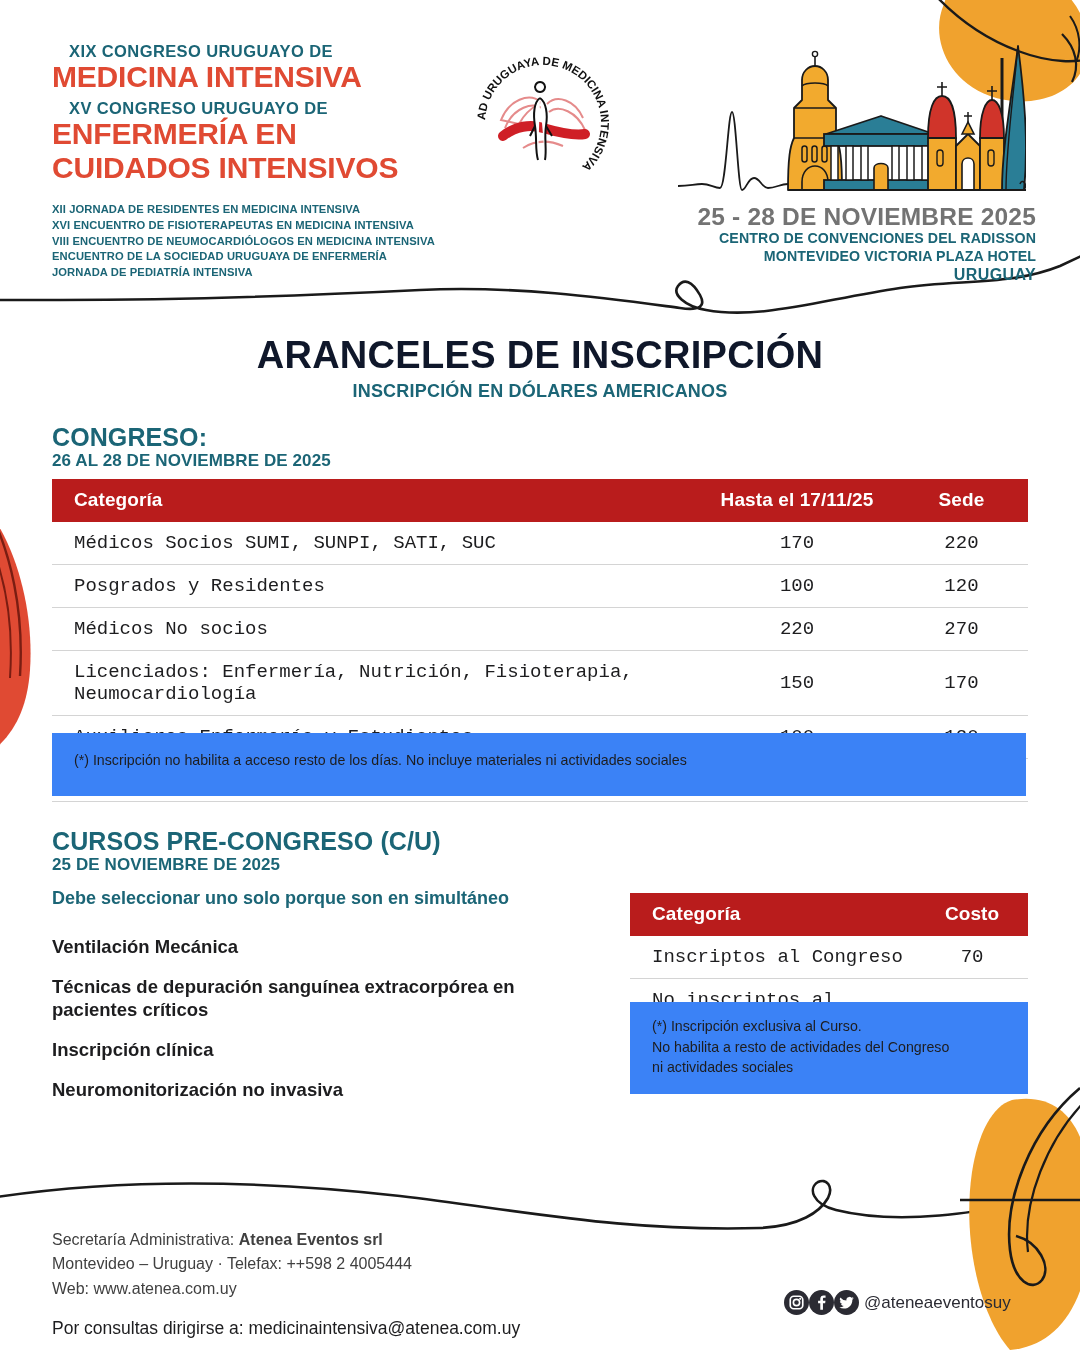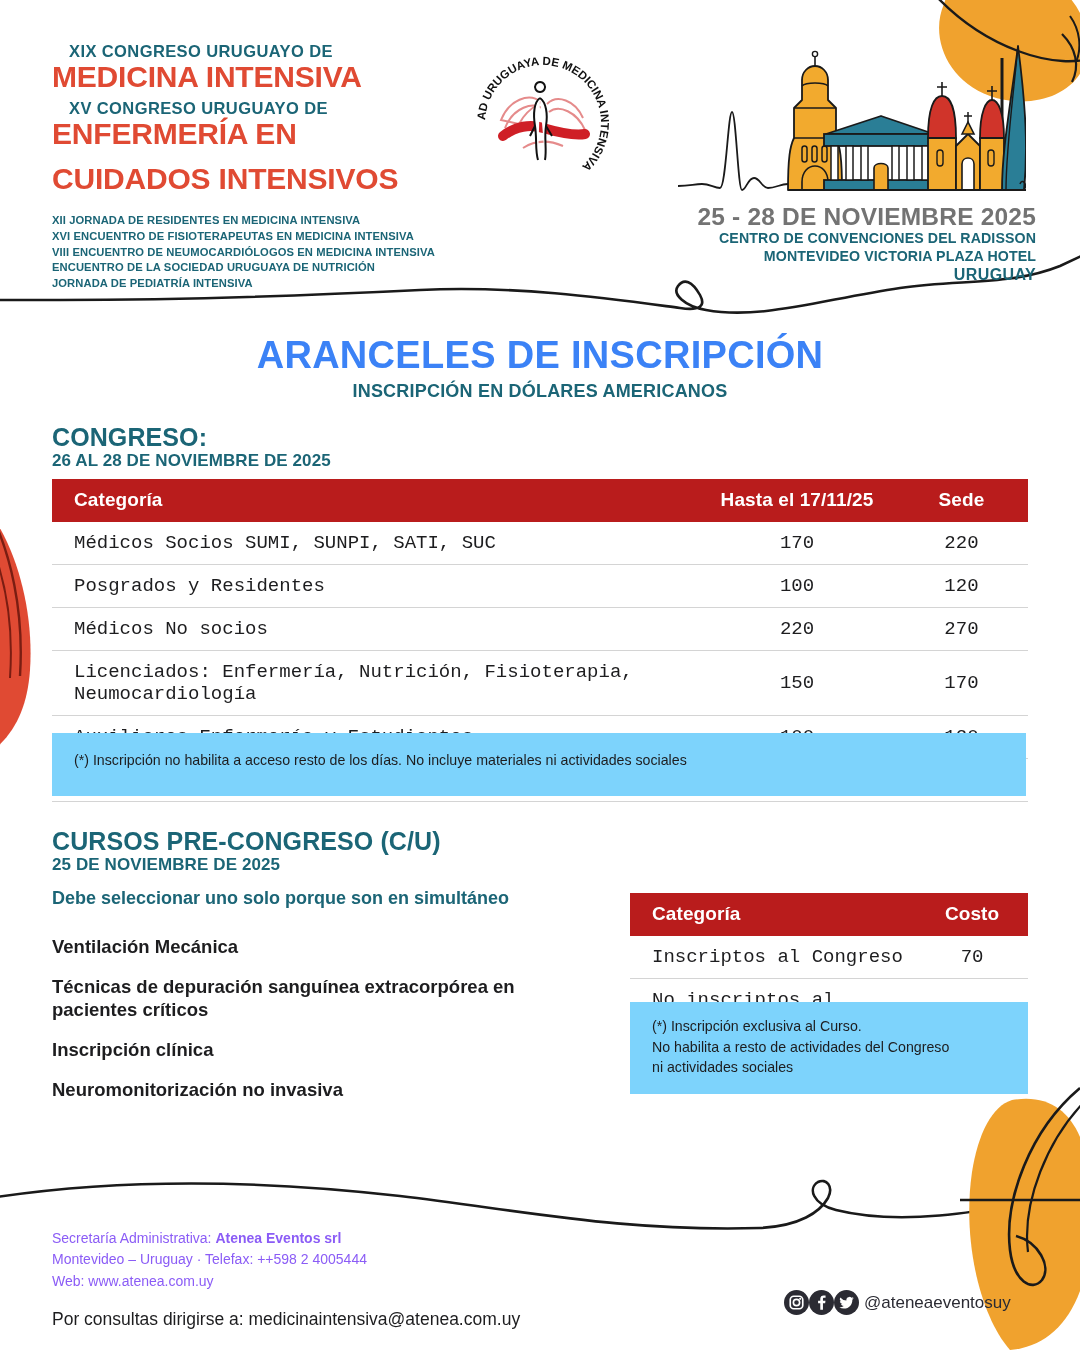--- a/index.html
+++ b/index.html
@@ -17,21 +17,21 @@
   
   .header{position:absolute;left:52px;top:42px;width:420px;}
   .h-line-sm{
     color:#1b6576;font-size:16.5px;font-weight:700;letter-spacing:.4px;
     line-height:1.15;margin:0 0 1px 17px;
   }
   .h-line-big{
     color:#e04a33;font-size:30px;font-weight:700;letter-spacing:-.2px;
     line-height:1.02;margin:0 0 6px 0;
   }
-  .h-line-big.tight{margin-bottom:15px;}
+  .h-line-big.tight{margin-bottom:4px;}
   .h-sublist{margin-top:18px;}
   .h-sublist div{
     color:#1b6576;font-size:11.2px;font-weight:700;letter-spacing:.1px;
     line-height:1.42;
   }
 
   
   .logo{position:absolute;left:468px;top:48px;width:150px;height:150px;}
 
   
@@ -39,21 +39,21 @@
 
   
   .dateblock{position:absolute;right:44px;top:203px;text-align:right;}
   .date-main{color:#737373;font-size:24.5px;font-weight:700;letter-spacing:.2px;line-height:1.12;}
   .date-sub{color:#1b6576;font-size:14.2px;font-weight:700;letter-spacing:.1px;line-height:1.22;}
   .date-country{color:#1b6576;font-size:16px;font-weight:700;letter-spacing:.4px;line-height:1.3;}
 
   
   .maintitle{position:absolute;left:0;top:336px;width:1080px;text-align:center;}
   .maintitle h1{
-    margin:0;color:#3b82f6;font-size:38px;font-weight:700;letter-spacing:.3px;line-height:1.05;
+    margin:0;color:#0f172a;font-size:38px;font-weight:700;letter-spacing:.3px;line-height:1.05;
   }
   .maintitle h2{
     margin:5px 0 0 0;color:#1b6576;font-size:18px;font-weight:700;letter-spacing:.2px;
   }
 
   
   .sec-head{position:absolute;}
   .sec-head .t1{color:#1b6576;font-size:25px;font-weight:700;letter-spacing:.1px;line-height:1.05;}
   .sec-head .t2{color:#1b6576;font-size:17px;font-weight:700;letter-spacing:.1px;line-height:1.2;margin-top:1px;}
 
@@ -65,34 +65,34 @@
     padding:10px 0 11px 0;letter-spacing:.1px;
   }
   .tbl td{
     font-size:19px;font-weight:400;color:#1d1d1f;
     padding:10px 0 10px 0;border-bottom:1.6px solid #d4d4d4;font-family:Liberation Mono, monospace;
   }
   .tbl tr:last-child td{border-bottom:1.6px solid #d4d4d4;}
   .c-left{padding-left:22px !important;}
   .c-num{text-align:center;}
   .note{
-    position:absolute;background:#7dd3fc;color:#1d1d1f;
+    position:absolute;background:#3b82f6;color:#1d1d1f;
     font-size:14.2px;line-height:1.45;
   }
 
   
   .courses{position:absolute;left:52px;top:888px;width:540px;}
   .courses .lead{color:#1b6576;font-size:18px;font-weight:700;margin-bottom:26px;}
   .courses .item{
     font-size:18.5px;font-weight:700;color:#1d1d1f;line-height:1.28;margin-bottom:16px;
   }
 
   
   .footer{position:absolute;left:52px;top:1228px;width:620px;}
-  .footer .l{font-size:14px;line-height:1.52;color:#8b5cf6;}
+  .footer .l{font-size:16px;line-height:1.52;color:#404040;}
   .footer .l b{font-weight:700;}
   .footer .consult{margin-top:17px;font-size:17.5px;color:#1d1d1f;}
   .social{position:absolute;left:784px;top:1290px;display:flex;align-items:center;}
   .social .ico{width:25px;height:25px;display:block;}
   .social .handle{font-size:17px;color:#2b2b33;margin-left:5px;}
 </style>
 </head>
 <body>
 
 <div class="page">
@@ -138,21 +138,21 @@
   <div class="header">
     <div class="h-line-sm">XIX CONGRESO URUGUAYO DE</div>
     <div class="h-line-big">MEDICINA INTENSIVA</div>
     <div class="h-line-sm">XV CONGRESO URUGUAYO DE</div>
     <div class="h-line-big tight">ENFERMERÍA EN</div>
     <div class="h-line-big">CUIDADOS INTENSIVOS</div>
     <div class="h-sublist">
       <div>XII JORNADA DE RESIDENTES EN MEDICINA INTENSIVA</div>
       <div>XVI ENCUENTRO DE FISIOTERAPEUTAS EN MEDICINA INTENSIVA</div>
       <div>VIII ENCUENTRO DE NEUMOCARDIÓLOGOS EN MEDICINA INTENSIVA</div>
-      <div>ENCUENTRO DE LA SOCIEDAD URUGUAYA DE NUTRICIÓN</div>
+      <div>ENCUENTRO DE LA SOCIEDAD URUGUAYA DE ENFERMERÍA</div>
       <div>JORNADA DE PEDIATRÍA INTENSIVA</div>
     </div>
   </div>
 
   <svg class="logo" viewBox="0 0 150 150" xmlns="http://www.w3.org/2000/svg">
     <defs>
       <path id="ringPath" d="M75,75 m-58,0 a58,58 0 1,1 116,0 a58,58 0 1,1 -116,0"></path>
     </defs>
     <circle cx="75" cy="75" r="62" fill="#ffffff"></circle>
     <text font-size="11.6" font-weight="bold" font-family="Liberation Sans, sans-serif" fill="#111">

